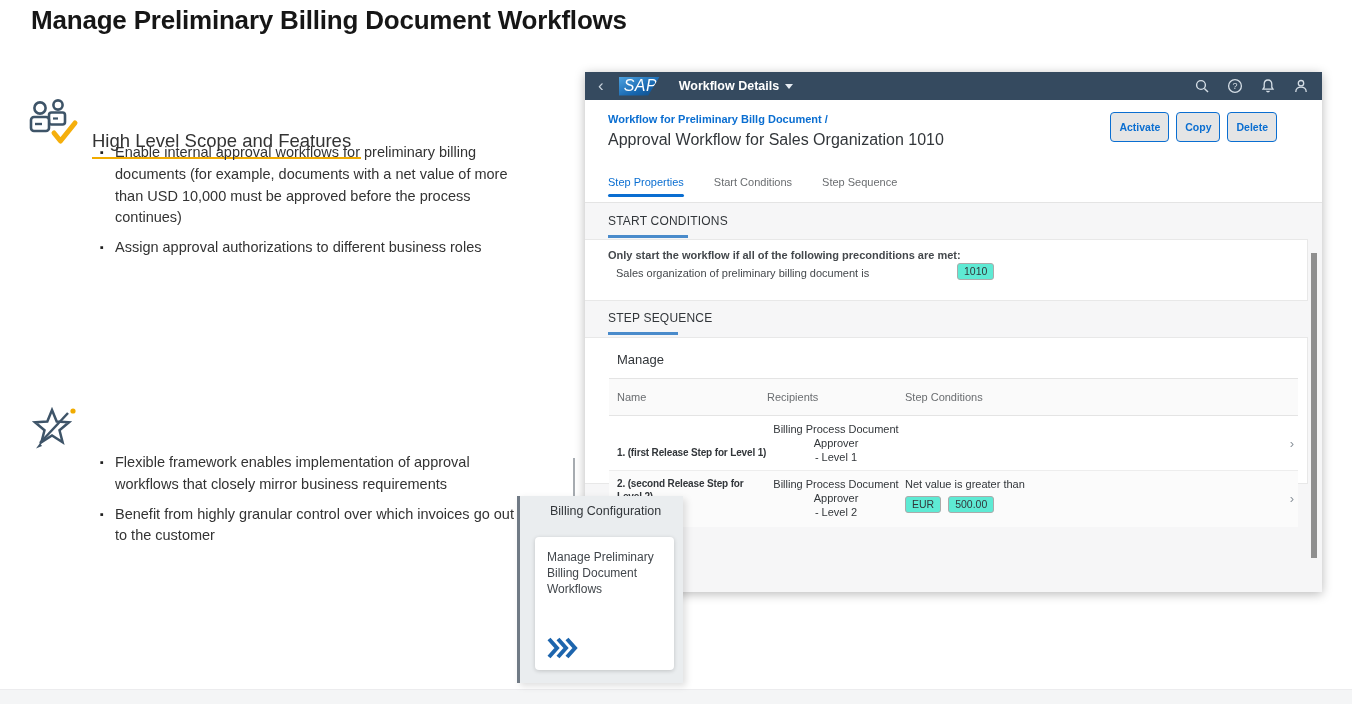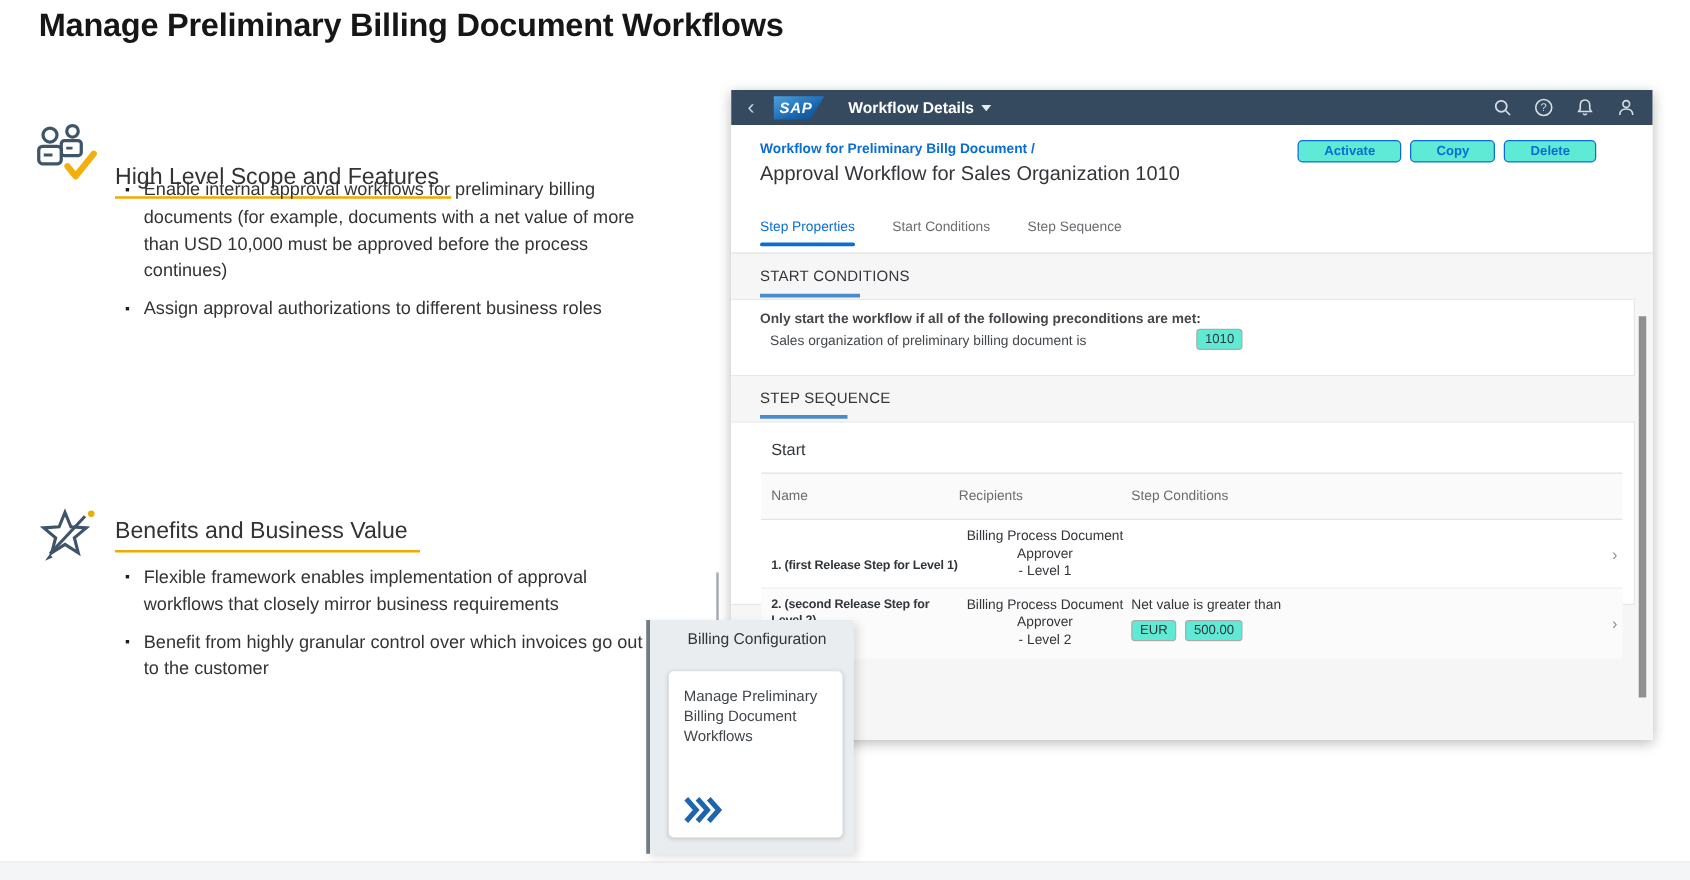--- a/index.html
+++ b/index.html
@@ -21,34 +21,34 @@
 
   
   .app { position:absolute; left:585px; top:72px; width:737px; height:520px; background:#fff;
          box-shadow:0 2px 10px rgba(0,0,0,0.28); }
   .shell { position:absolute; left:0; top:0; right:0; height:28px; background:#354A5F;
            display:flex; align-items:center; padding:0 13px; }
   .back-ch { color:#C9D3DD; font-size:17px; line-height:26px; margin-right:15px; cursor:default; }
   .sap-logo { width:41px; height:19px; background:linear-gradient(155deg,#4DA2E0 0%,#1767B0 60%,#10477E 100%);
               clip-path:polygon(0 0,100% 0,72% 100%,0 100%);
               display:flex; align-items:center; padding-left:5px; margin-right:19px;
-              color:#fff; font-weight:bold; font-style:italic; font-size:12px; letter-spacing:.5px; }
+              color:#fff; font-weight:normal; font-style:italic; font-size:16px; letter-spacing:.5px; }
   .shell-title { color:#fff; font-size:12.5px; font-weight:bold; display:flex; align-items:center; }
   .shell-title .caret { width:0; height:0; border-left:4px solid transparent; border-right:4px solid transparent;
                         border-top:5px solid #E6ECF2; margin-left:6px; margin-top:1px; }
   .shell-spacer { flex:1; }
   .shell-ico { width:16px; height:16px; margin-left:17px; }
   .shell-ico svg { width:16px; height:16px; display:block; }
 
   .app-body { position:absolute; left:0; top:28px; right:0; bottom:0; background:#fff; }
   .breadcrumb { position:absolute; left:23px; top:13px; font-size:11px; font-weight:bold; color:#0A6ED1; }
   .page-title { position:absolute; left:23px; top:31px; font-size:16px; color:#32363A; }
   .actions { position:absolute; right:45px; top:12px; display:flex; gap:7px; }
-  .actions button { border:1px solid #0A6ED1; background:#5eead4; color:#0A6ED1; border-radius:4px;
-                    font-size:10.5px; font-weight:bold; padding:2px 20px; height:18px;
+  .actions button { border:1px solid #0A6ED1; background:#e5e5e5; color:#0A6ED1; border-radius:4px;
+                    font-size:10.5px; font-weight:bold; padding:2px 8px; height:30px;
                     font-family:"Liberation Sans",sans-serif; }
   .tabs { position:absolute; left:23px; top:76px; display:flex; gap:30px; }
   .tab { font-size:11px; color:#6A6D70; position:relative; padding-bottom:9px; }
   .tab.selected { color:#0A6ED1; }
   .tab.selected::after { content:""; position:absolute; left:0; right:0; bottom:0; height:3px;
                          background:#0A6ED1; border-radius:2px; }
 
   .gray-area { position:absolute; left:0; top:102px; width:737px; bottom:0; background:#F6F6F7;
                border-top:1px solid #E4E4E4; }
   .sec-label { position:absolute; left:23px; font-size:12px; color:#32363A; letter-spacing:.2px; }
@@ -117,21 +117,20 @@
   </ul>
 
   <div class="sec-icon" style="left:28px; top:405px;">
     <svg width="50" height="44" viewBox="0 0 50 44">
       <path d="M24 5 L28.7 16.5 L41 17.3 L31.5 25.2 L34.6 37.2 L24 30.5 L13.4 37.2 L16.5 25.2 L7 17.3 L19.3 16.5 Z" fill="none" stroke="#3E5468" stroke-width="2.5" stroke-linejoin="miter"></path>
       <line x1="12" y1="38" x2="40" y2="8" stroke="#3E5468" stroke-width="2.5"></line>
       <path d="M12 38 l-4 5.5 l6 -2.5 z" fill="#3E5468"></path>
       <circle cx="45" cy="6" r="2.6" fill="#F0AB00"></circle>
     </svg>
   </div>
-  <div class="sec-heading" style="left:92px; top:413px;">Benefits and Business Value</div>
   <ul class="bullets" style="left:100px; top:452px;">
     <li>Flexible framework enables implementation of approval workflows that closely mirror business requirements</li>
     <li>Benefit from highly granular control over which invoices go out to the customer</li>
   </ul>
 
   <div class="app">
 
     <div class="shell">
       <span class="back-ch">‹</span>
       <span class="sap-logo">
@@ -192,21 +191,21 @@
         <div class="panel" style="top:36px; height:62px;">
           <div class="sc-intro">Only start the workflow if all of the following preconditions are met:</div>
           <div class="sc-cond">Sales organization of preliminary billing document is</div>
           <span class="token sc-value">1010</span>
         </div>
 
         <div class="sec-label" style="top:108px;">STEP SEQUENCE</div>
         <div class="sec-underline" style="top:129px; width:70px;"></div>
 
         <div class="panel" style="top:134px; height:147px;">
-          <div class="steps-label">Start</div>
+          <div class="steps-label">Manage</div>
 
           <div class="steps-table">
             <div class="t-row t-head">
               <span>Name</span>
               <span>Recipients</span>
               <span>Step Conditions</span>
               <span></span>
             </div>
 
             <div class="t-row t-r1">

